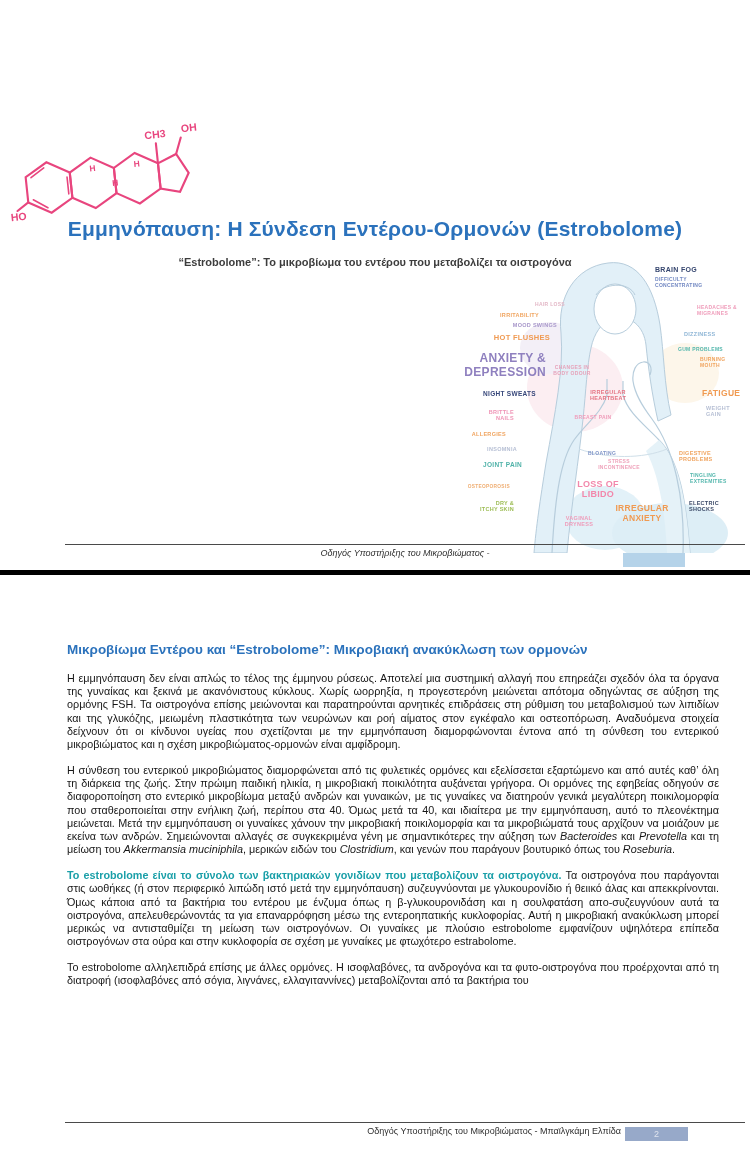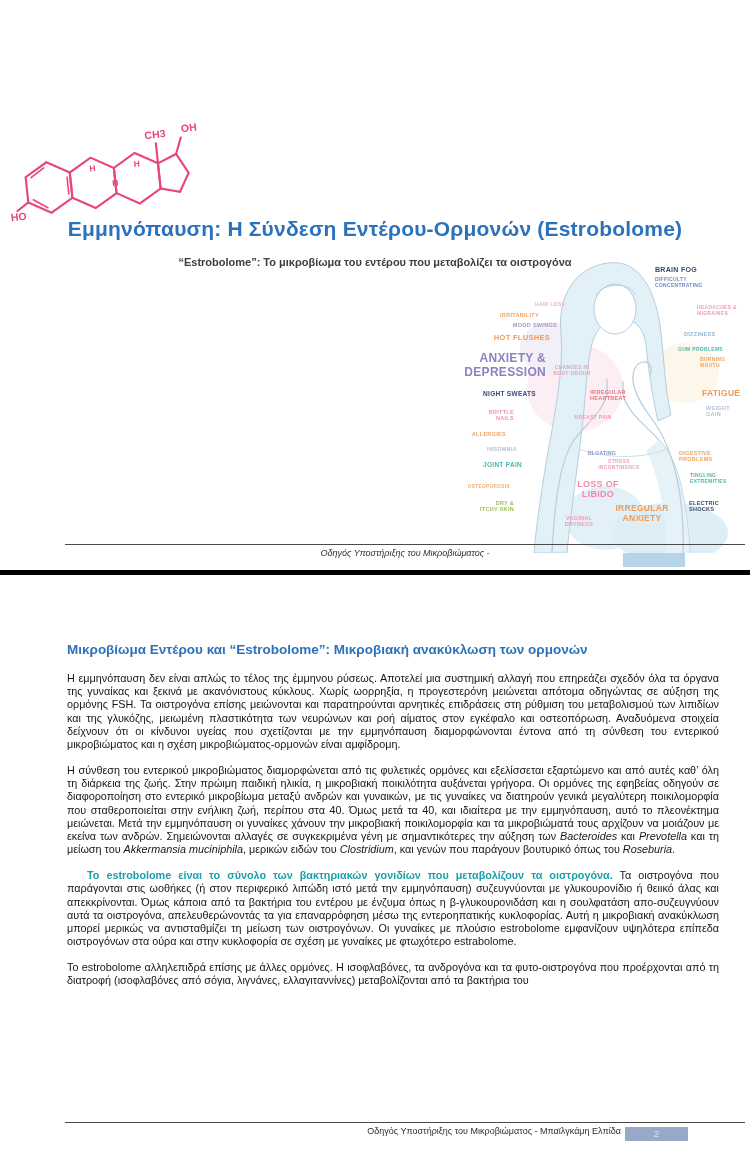--- a/index.html
+++ b/index.html
@@ -39,21 +39,21 @@
   
   .page-divider { position:absolute; left:0; top:570px; width:750px; height:5px; background:#000000; }
   
   .section-heading {
     position:absolute; left:67px; top:642px; width:655px;
     font-size:13.5px; font-weight:700; color:#2b72bc;
   }
   .article { position:absolute; left:67px; top:672px; width:652px; color:#161616; }
   .body-p { font-size:10.8px; line-height:1.22; text-align:justify; margin-bottom:13px; }
   .run-italic { font-style:italic; }
-  .run-teal-bold { color:#1a9fa8; font-weight:700;margin-left:20px; }
+  .run-teal-bold { color:#1a9fa8; font-weight:700; }
   
   .p2-footer-line { position:absolute; left:65px; top:1122px; width:680px; height:1px; background:#4a4a4a; }
   .p2-footer-text {
     position:absolute; left:65px; top:1126px; width:556px;
     text-align:right; font-size:9px; color:#2e2e2e;
   }
   .p2-page-badge {
     position:absolute; left:625px; top:1127px; width:63px; height:14px;
     background:#97a9c9; color:#dfe4ee; font-size:9px;
     display:flex; align-items:center; justify-content:center;

